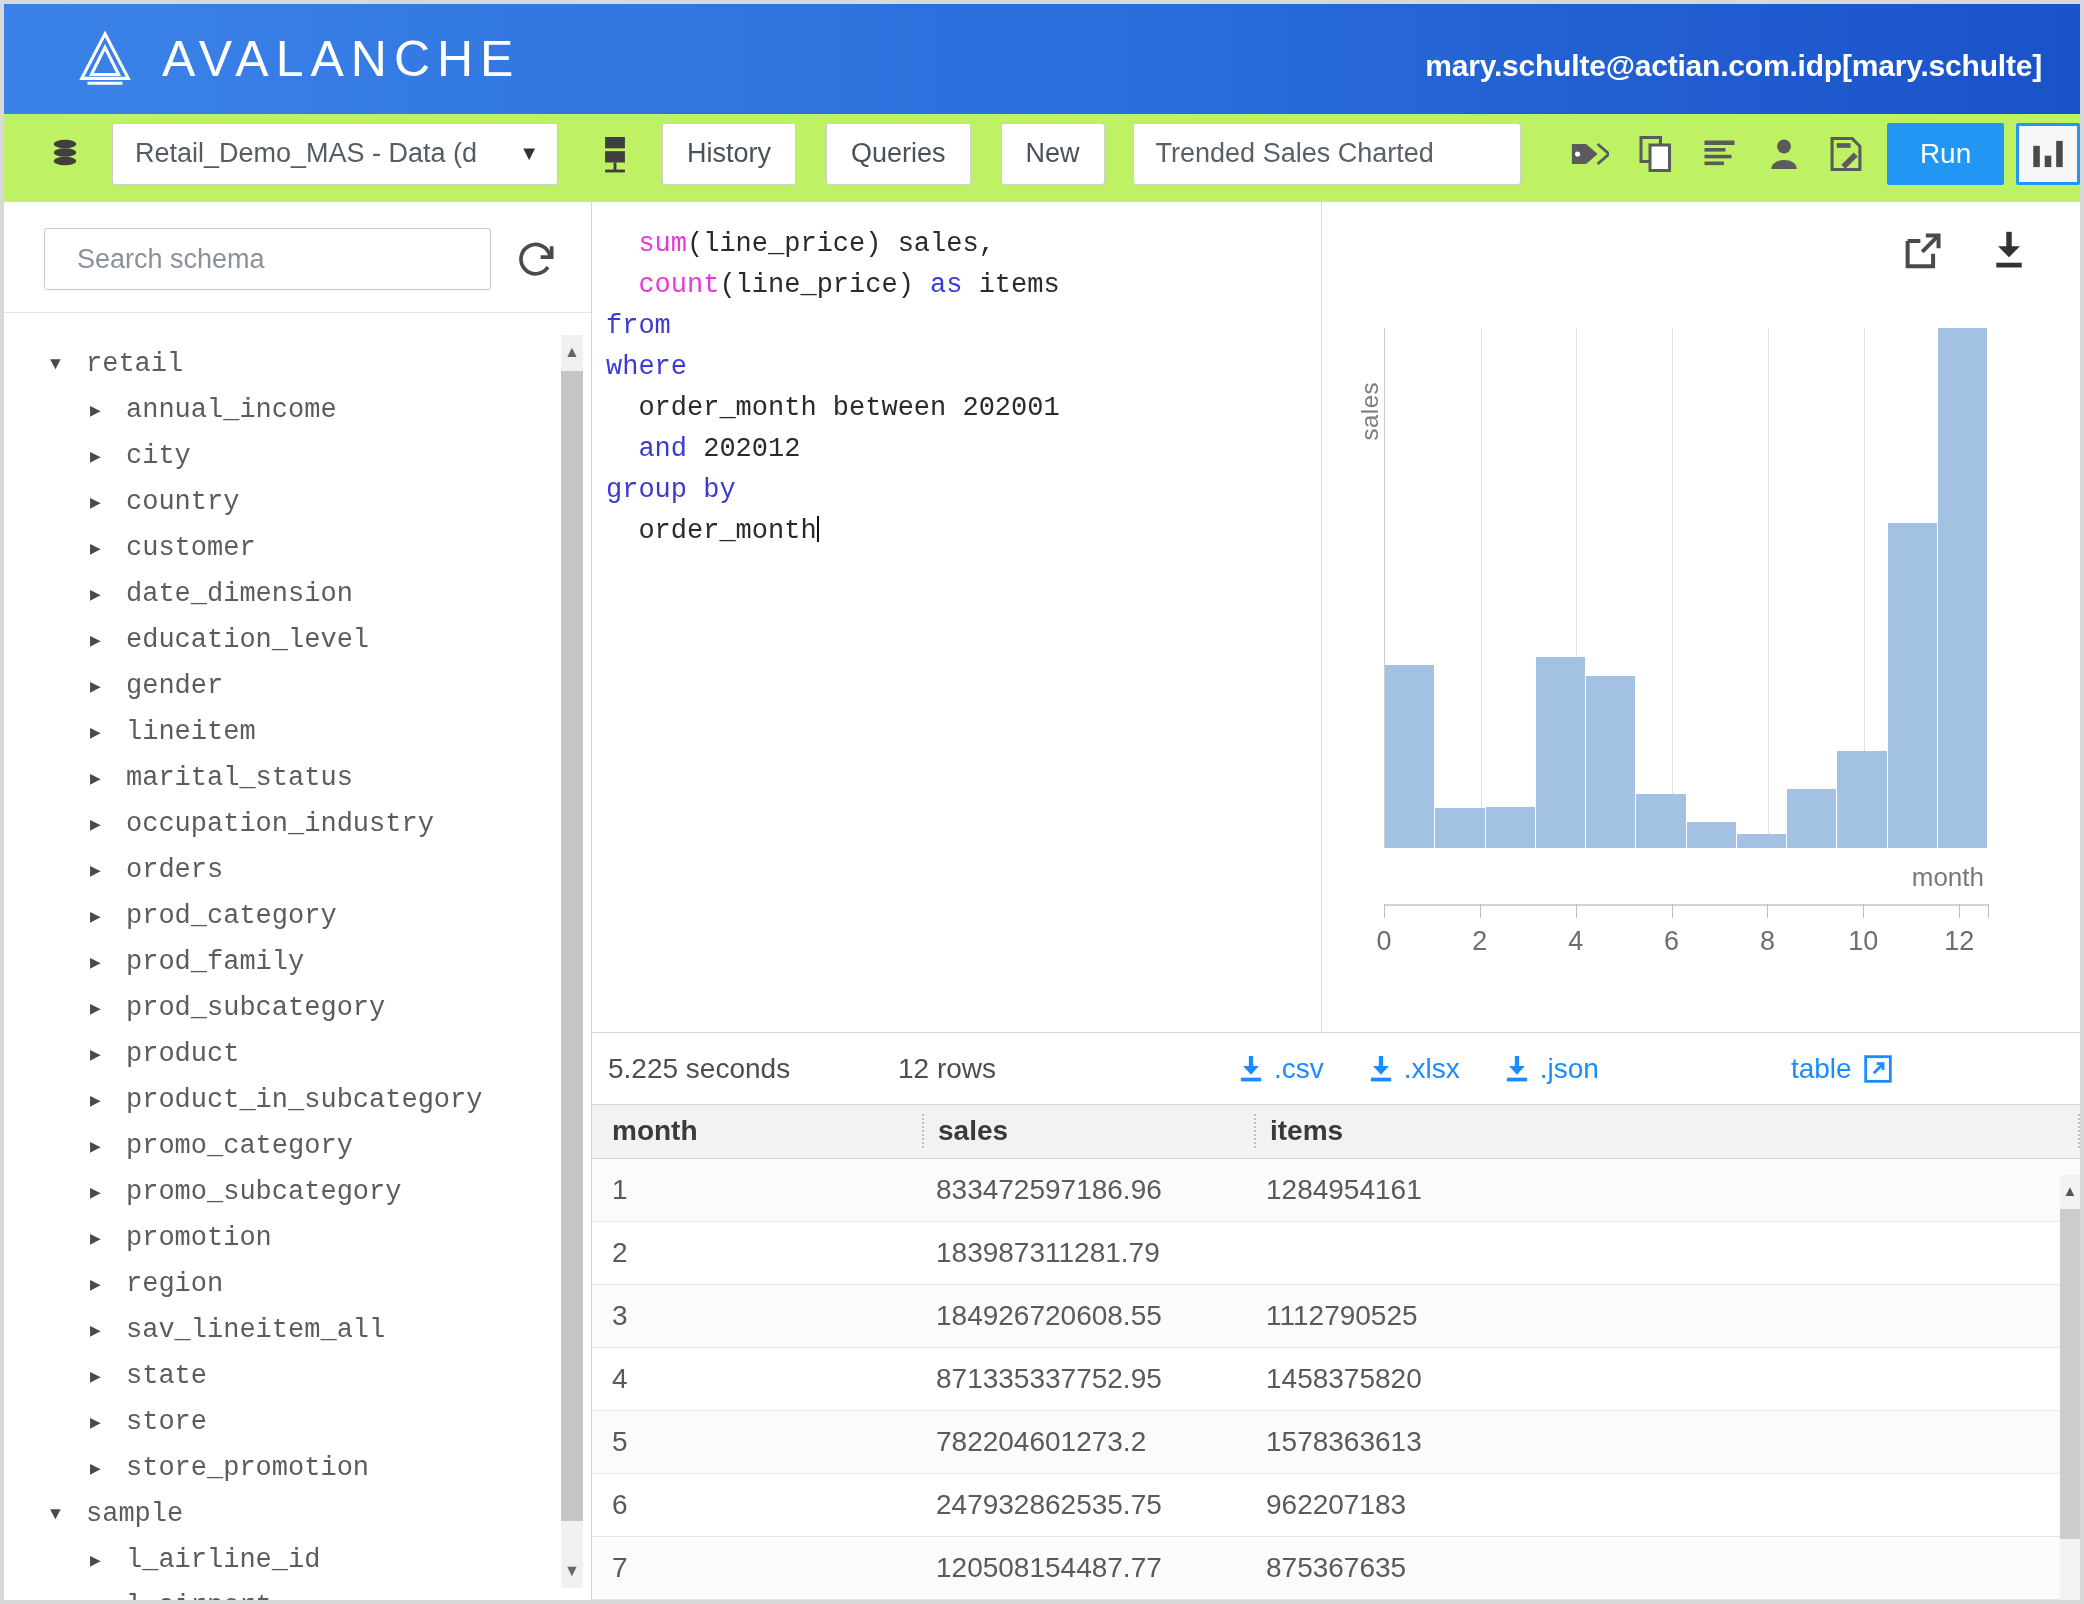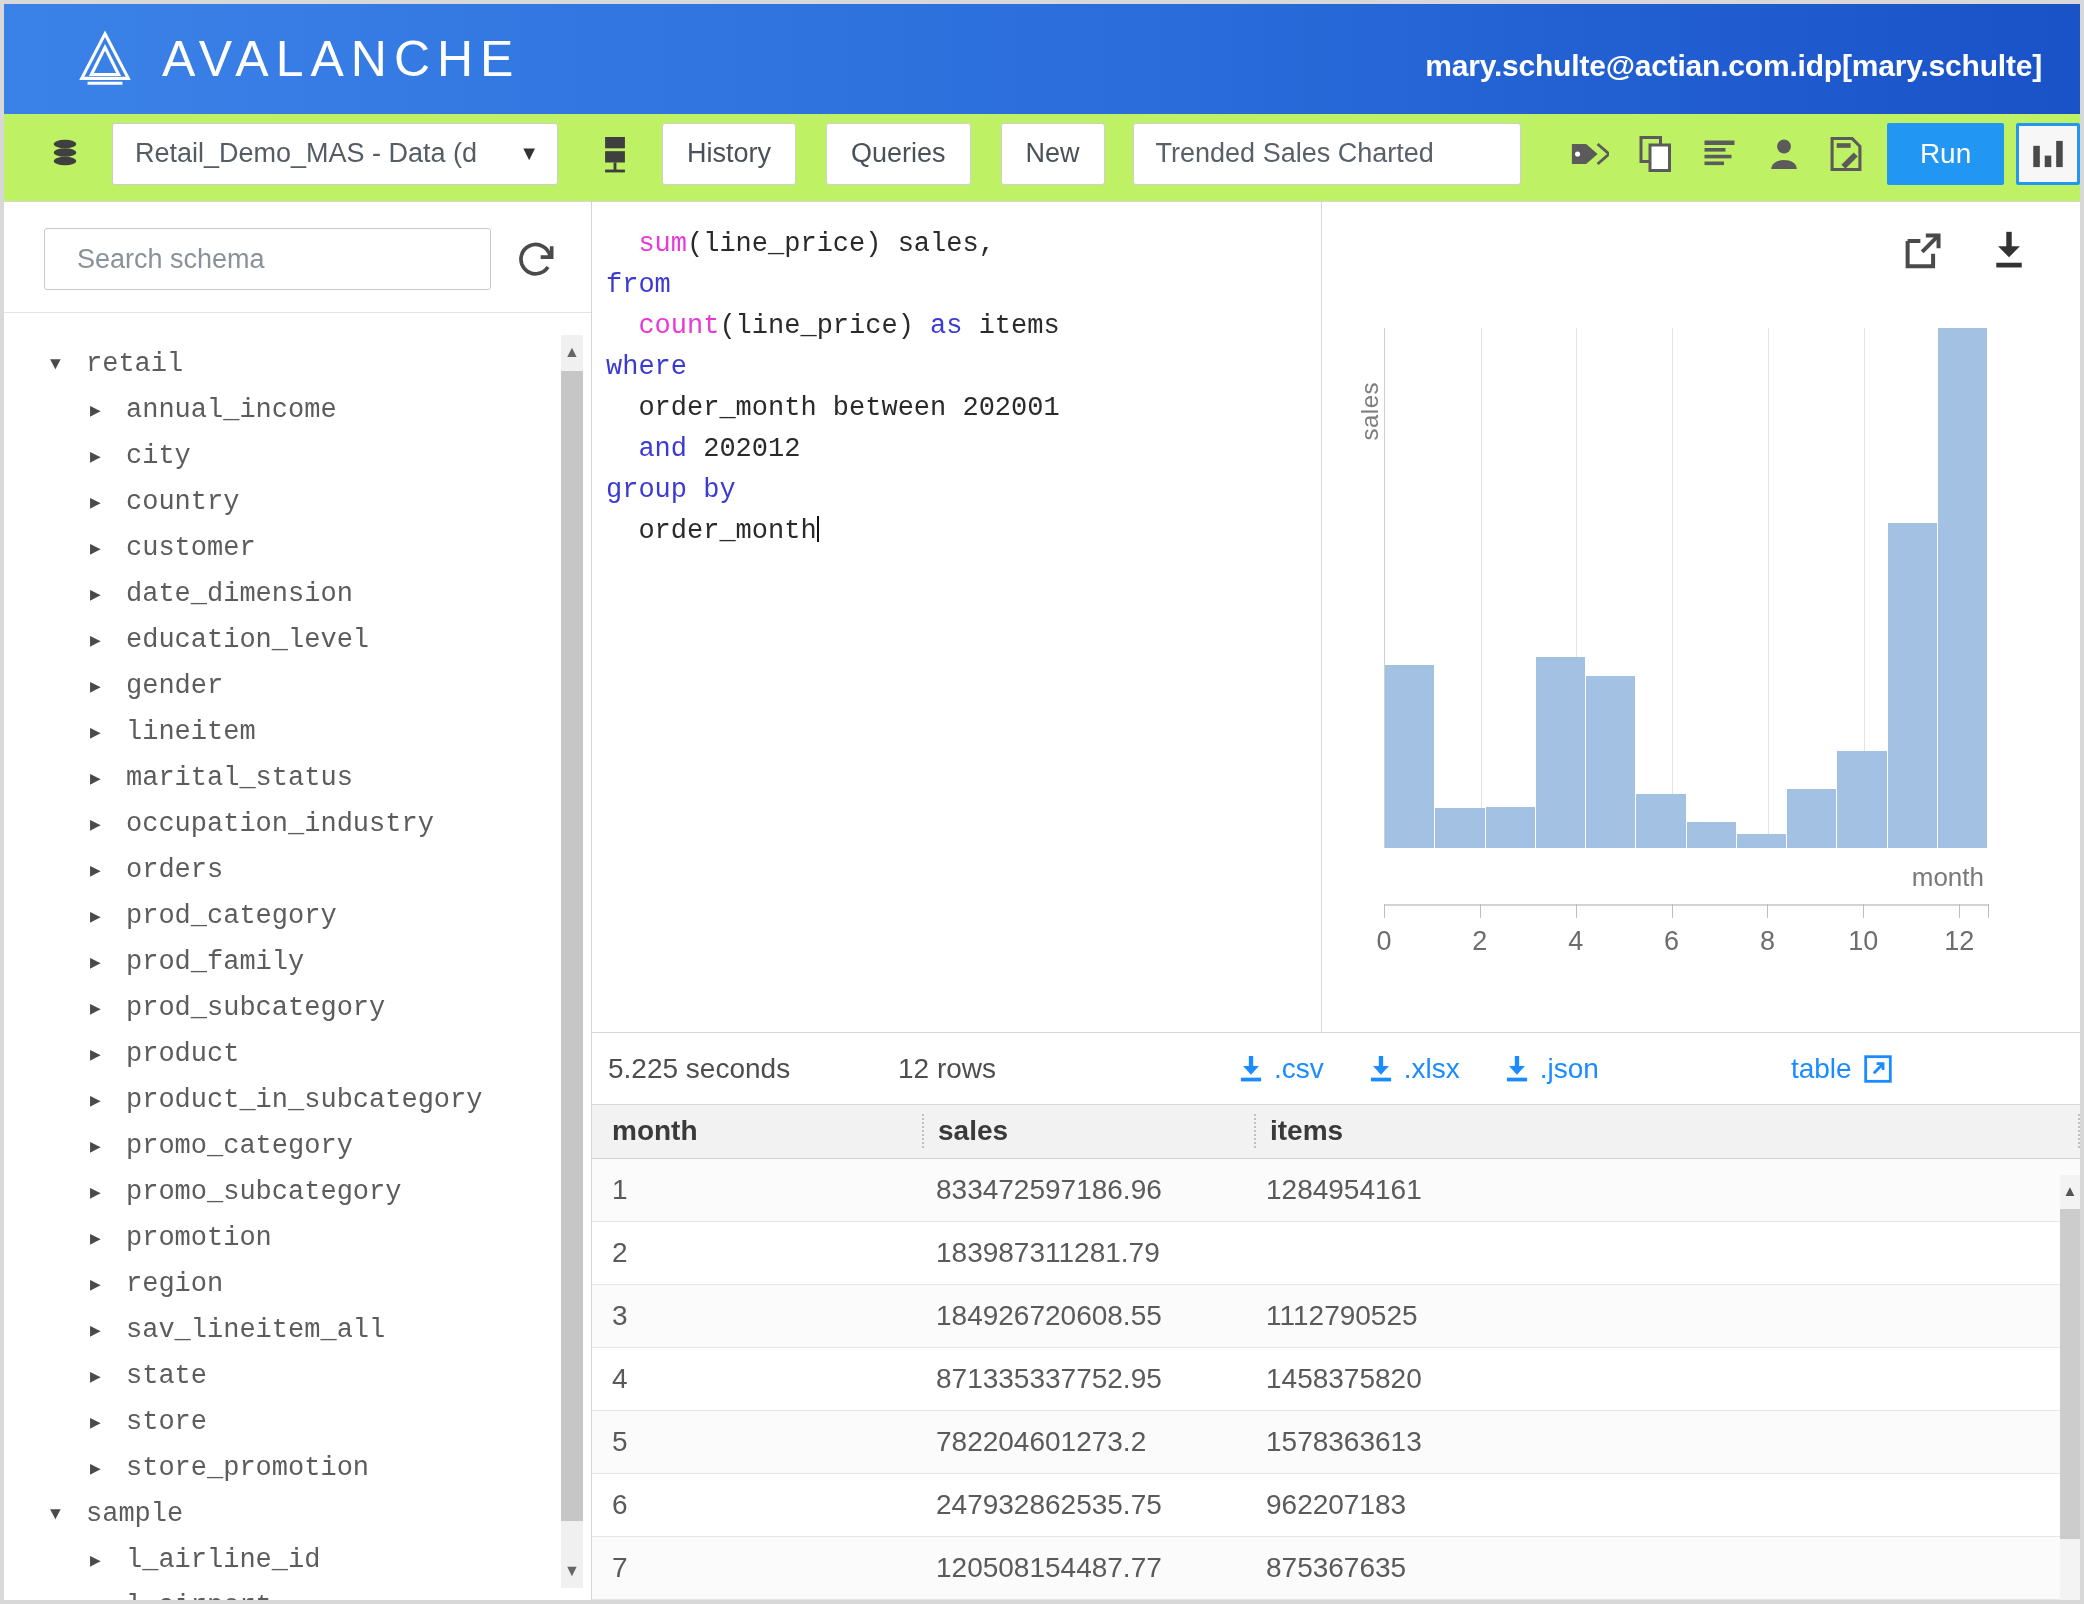--- a/index.html
+++ b/index.html
@@ -487,22 +487,22 @@
         <div class="tree-arrow-down">▼</div>
       </div>
     </div>
 
     <div class="right">
 
       <div class="top-split">
 
         <div class="editor" id="sql-editor">
             <div><span class="plain">&nbsp;&nbsp;</span><span class="fn">sum</span><span class="plain">(line_price)&nbsp;sales,</span></div>
+            <div><span class="plain">&nbsp;&nbsp;</span><span class="fn">count</span><span class="plain">(line_price)</span><span class="kw">&nbsp;as&nbsp;</span><span class="plain">items</span></div>
             <div><span class="kw">from</span></div>
-            <div><span class="plain">&nbsp;&nbsp;</span><span class="fn">count</span><span class="plain">(line_price)</span><span class="kw">&nbsp;as&nbsp;</span><span class="plain">items</span></div>
             <div><span class="kw">where</span></div>
             <div><span class="plain">&nbsp;&nbsp;order_month&nbsp;between&nbsp;202001</span></div>
             <div><span class="plain">&nbsp;&nbsp;</span><span class="kw">and</span><span class="plain">&nbsp;202012</span></div>
             <div><span class="kw">group&nbsp;by</span></div>
             <div><span class="plain">&nbsp;&nbsp;order_month</span><span class="caret-bar"></span></div>
           </div>
 
         <div class="chartpane">
           <div class="chart-actions">
             <svg width="40" height="40" viewBox="0 0 22 22">

